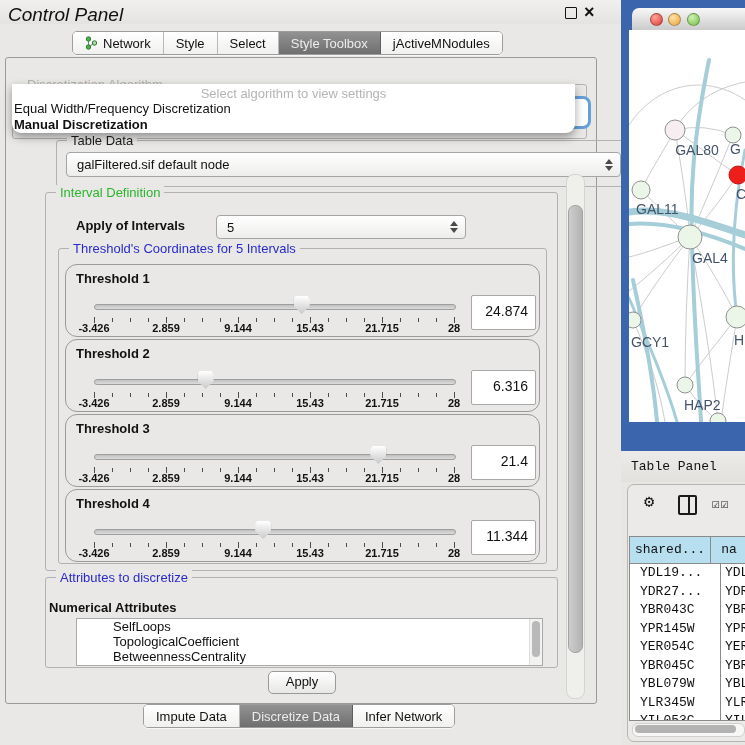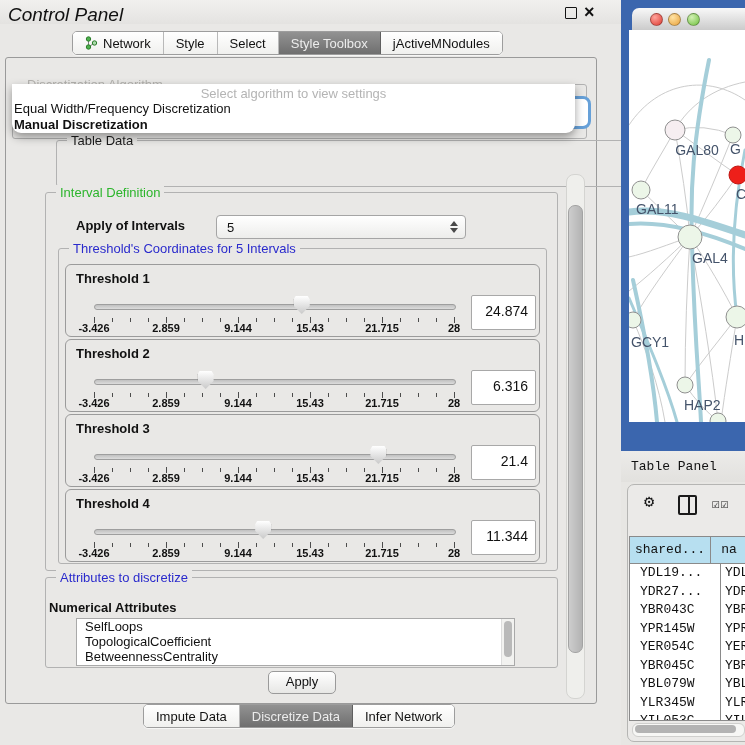--- a/index.html
+++ b/index.html
@@ -54,21 +54,21 @@
   .stepper .up{border-bottom:5px solid #4a4a4a;}
   .stepper .dn{border-top:5px solid #4a4a4a;}
   .td-combo{left:9px;top:11px;width:553px;}
 
   .interval-group{left:45px;top:192px;width:511px;height:377px;text-decoration:underline;}
   .ni-label{position:absolute;left:30px;top:25px;font-size:13px;font-weight:bold;}
   .ni-combo{left:170px;top:22px;width:248px;height:22px;}
   .thr-group{left:12px;top:55px;width:487px;height:314px;}
 
   .th-panel{position:absolute;left:6px;width:473px;height:71px;background:#e9e8e6;
-            border:1px solid #9b9b9b;border-radius:6px;}
+            border:1px solid #9b9b9b;border-radius:12px;}
   .th-label{position:absolute;left:10px;top:6px;font-size:13px;font-weight:bold;}
   .th-slider{position:absolute;left:28px;top:31px;width:360px;height:20px;}
   .th-track{position:absolute;left:0;top:8px;width:100%;height:4px;border:1px solid #9e9e9e;
             border-radius:3px;background:linear-gradient(#c0c0c0,#dcdcdc);}
   .th-thumb{position:absolute;top:0;width:16px;height:18px;z-index:2;
             background:linear-gradient(#ffffff,#c9c9c9);
             clip-path:polygon(12% 0,88% 0,100% 18%,100% 55%,50% 100%,0 55%,0 18%);
             filter:drop-shadow(0 0 1px rgba(60,60,60,.75));}
   .th-ticks{position:absolute;left:28px;top:52px;width:360px;height:7px;}
   .th-ticks i{position:absolute;top:0;width:1px;background:#4c4c4c;}
@@ -76,21 +76,21 @@
   .th-ticks i.min{height:4px;top:1px;}
   .th-ticklabels{position:absolute;left:28px;top:57px;width:360px;height:13px;}
   .th-ticklabels span{position:absolute;transform:translateX(-50%);font-size:11px;font-weight:bold;white-space:nowrap;}
   .th-value{position:absolute;left:405px;top:30px;width:56px;height:33px;background:#fff;
             border:1px solid #a8a8a8;border-radius:2px;font-size:14px;line-height:31px;
             text-align:right;padding-right:7px;}
 
   .attr-group{left:45px;top:577px;width:511px;height:89px;}
   .attr-label{position:absolute;left:3px;top:22px;font-size:13px;font-weight:bold;}
   .attr-list{position:absolute;left:30px;top:40px;width:437px;height:46px;background:#fff;
-             border:1px solid #a9a9a9;overflow:hidden;}
+             border:1px solid #a9a9a9;overflow:hidden;padding-left:28px;}
   .list-item{font-size:13px;line-height:15px;padding-left:8px;white-space:nowrap;}
   .attr-list .vtrack{position:absolute;right:0;top:0;width:12px;height:100%;background:#f2f2f0;border-left:1px solid #ddd;}
   .attr-list .vthumb{position:absolute;right:2px;top:2px;width:8px;height:36px;background:#b9b9b9;border-radius:4px;}
 
   .apply-btn{position:absolute;left:268px;top:671px;width:66px;height:21px;
              background:linear-gradient(#ffffff,#e7e7e5);border:1px solid #9a9a9a;border-radius:5px;
              font-size:13px;text-align:center;line-height:19px;}
 
   .vscroll{position:absolute;left:566px;top:174px;width:17px;height:523px;background:#efefec;
            border:1px solid #d4d4d1;border-radius:8px;}
@@ -174,20 +174,27 @@
   </div>
   <div class="algo-frag"></div>
   <div class="popup">
     <div class="popup-header">Select algorithm to view settings</div>
     <div class="popup-item">Equal Width/Frequency Discretization</div>
     <div class="popup-item bold">Manual Discretization</div>
   </div>
 
   <div class="group td-group">
     <span class="group-title t-dark">Table Data</span>
+    <div class="combo td-combo">
+      <span class="combo-text">galFiltered.sif default node</span>
+      <span class="stepper">
+          <i class="up"></i>
+          <i class="dn"></i>
+        </span>
+    </div>
   </div>
 
   <div class="group interval-group">
     <span class="group-title t-green">Interval Definition</span>
     <span class="ni-label">Apply of Intervals</span>
     <div class="combo ni-combo">
       <span class="combo-text">5</span>
       <span class="stepper">
           <i class="up"></i>
           <i class="dn"></i>

